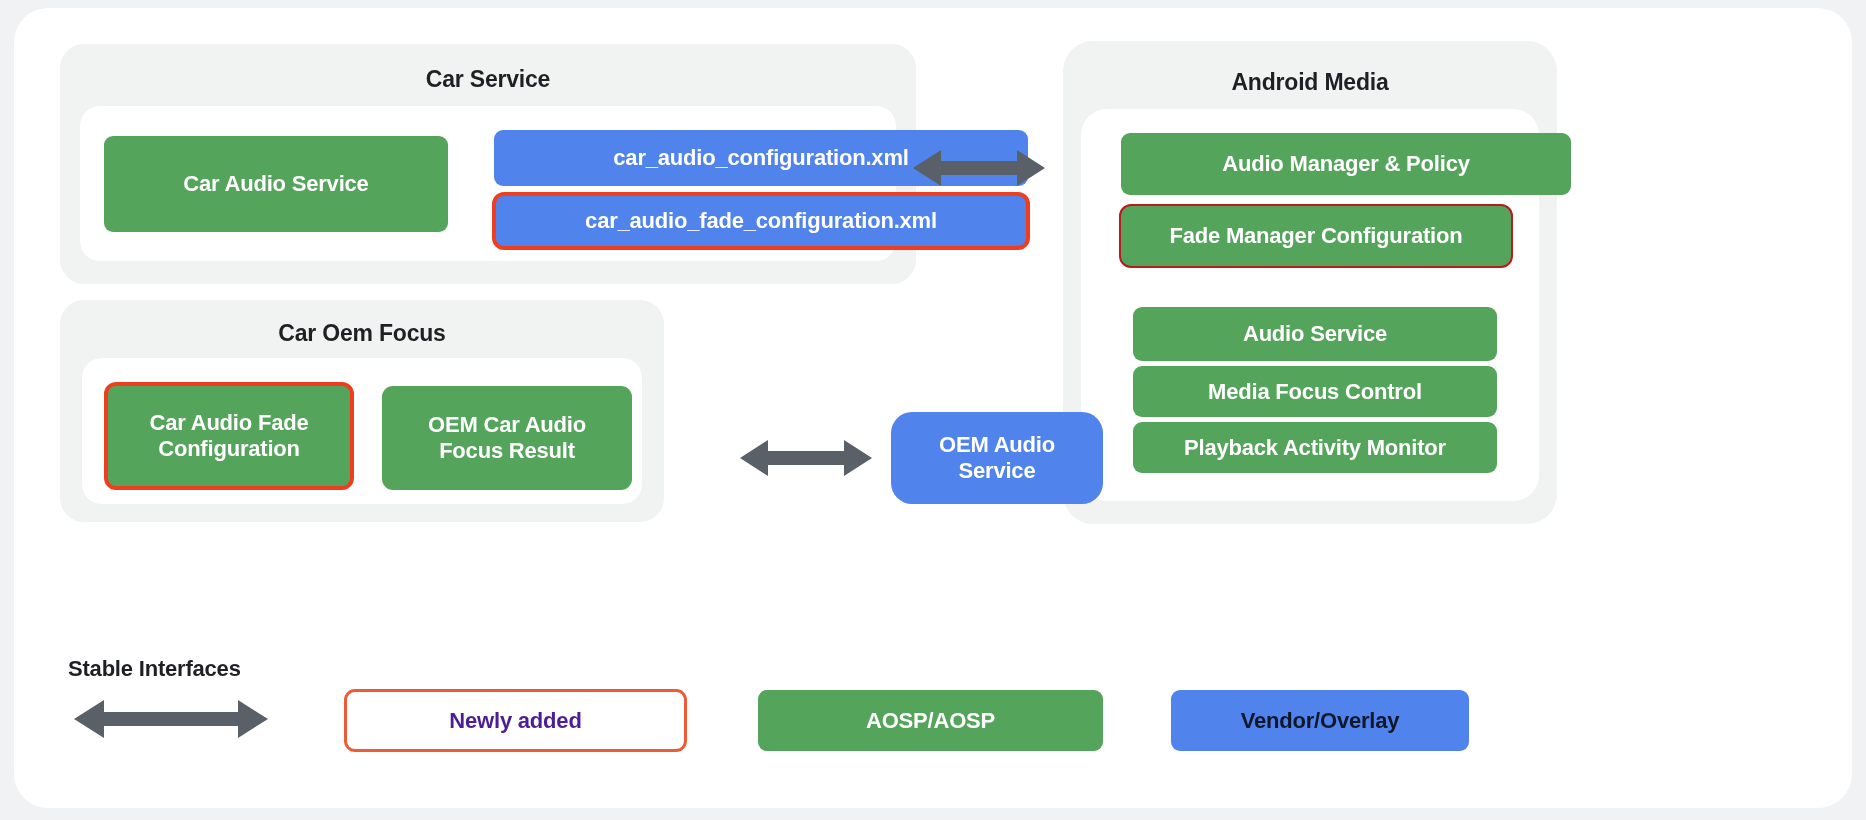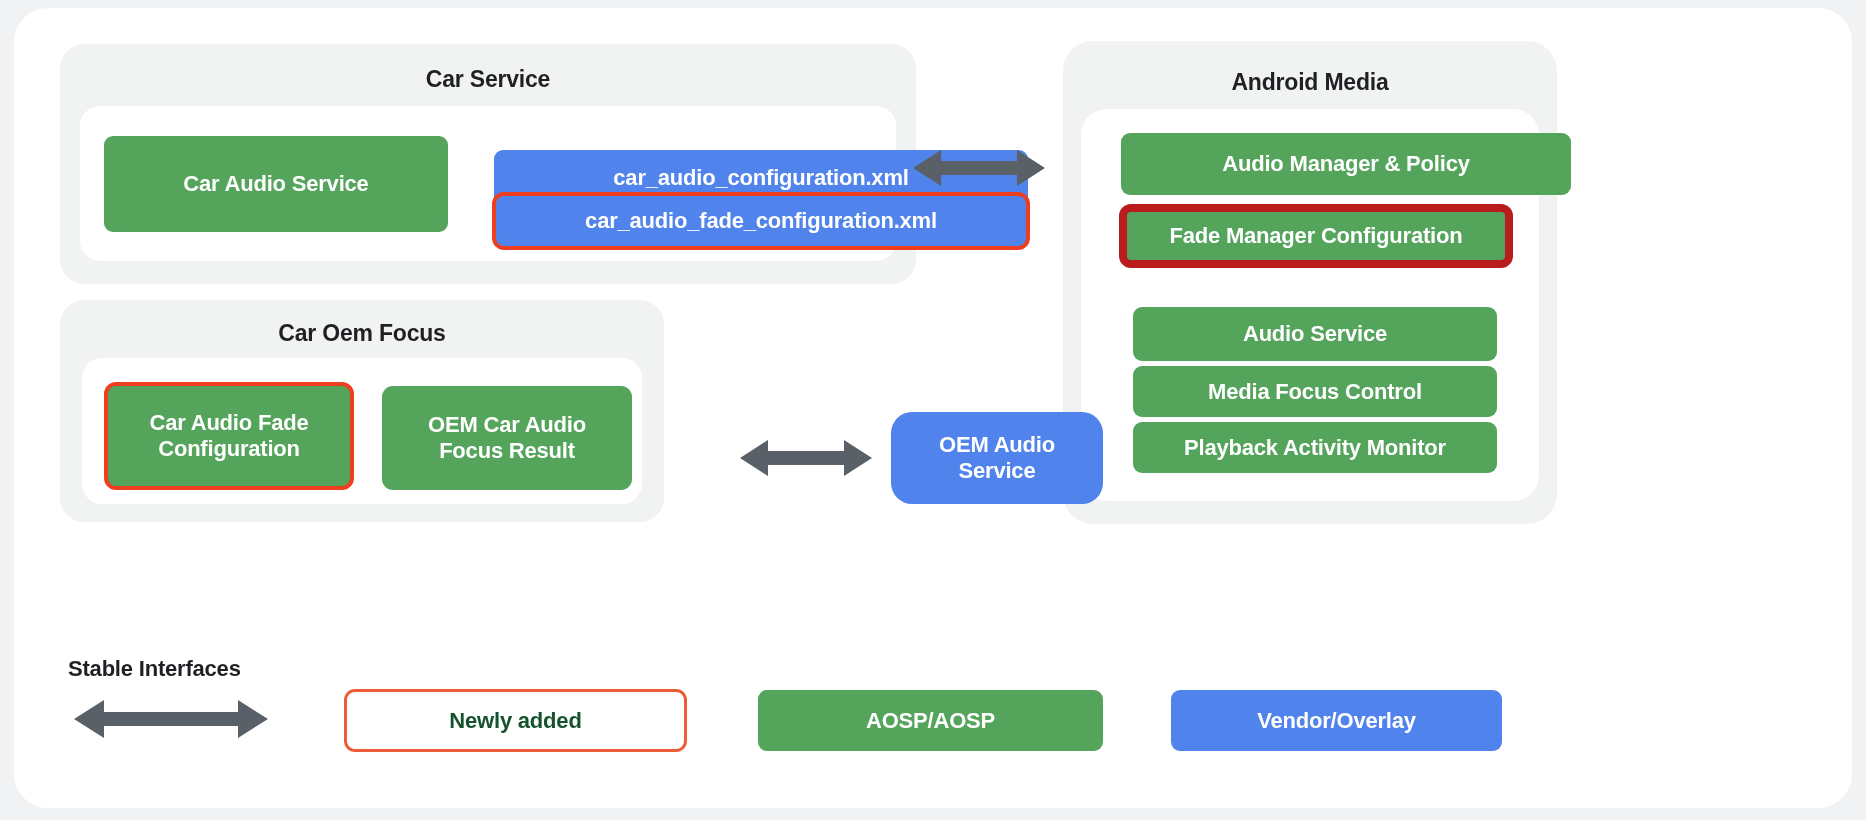--- a/index.html
+++ b/index.html
@@ -60,21 +60,21 @@
     padding: 2px 8px;
     white-space: pre-line;
   }
   .green { background: #55a45c; }
   .blue  { background: #5183ec; }
   .hl {
     border: 4px solid #ef3e1f;
     border-radius: 12px;
   }
   .hl-soft {
-    border: 8px solid #b91c1c;
+    border: 2px solid #b91c1c;
     border-radius: 12px;
   }
 
   
   .arrow {
     position: absolute;
   }
 
   
   .legend-label {
@@ -91,35 +91,35 @@
     justify-content: center;
     border-radius: 9px;
     font-size: 22px;
     font-weight: bold;
     letter-spacing: -0.2px;
   }
   .legend-outline {
     background: #ffffff;
     border: 3px solid #ef5b36;
     border-radius: 11px;
-    color: #14532d;
+    color: #4c1d95;
   }
 </style>
 </head>
 <body>
 
 <div id="card">
 
   <div class="group" style="left:46px; top:36px; width:856px; height:240px;">
     <div class="group-title" style="top:22px;">Car Service</div>
     <div class="inner" style="left:20px; top:62px; width:816px; height:155px;"></div>
 
     <div class="node green" style="left:44px; top:92px; width:344px; height:96px;">Car Audio Service</div>
 
-    <div class="node blue" style="left:434px; top:86px; width:534px; height:56px; border-radius:9px;margin-top:20px;">car_audio_configuration.xml</div>
+    <div class="node blue" style="left:434px; top:86px; width:534px; height:56px; border-radius:9px;">car_audio_configuration.xml</div>
 
     <div class="node blue hl" style="left:432px; top:148px; width:538px; height:58px;">car_audio_fade_configuration.xml</div>
   </div>
 
   <div class="group" style="left:46px; top:292px; width:604px; height:222px;">
     <div class="group-title" style="top:20px;">Car Oem Focus</div>
     <div class="inner" style="left:22px; top:58px; width:560px; height:146px;"></div>
 
     <div class="node green hl" style="left:44px; top:82px; width:250px; height:108px;">Car Audio Fade
 Configuration</div>
@@ -157,15 +157,15 @@
   <div class="legend-label" style="left:54px; top:648px;">Stable Interfaces</div>
 
   <svg class="arrow" style="left:58px; top:687px;" width="198" height="48" viewBox="0 0 198 48">
     <path d="M2 24 L32 5 L32 17 L166 17 L166 5 L196 24 L166 43 L166 31 L32 31 L32 43 Z" fill="#5a6067"></path>
   </svg>
 
   <div class="legend-box legend-outline" style="left:330px; top:681px; width:343px; height:63px;">Newly added</div>
 
   <div class="legend-box" style="left:744px; top:682px; width:345px; height:61px; background:#55a45c; color:#ffffff;">AOSP/AOSP</div>
 
-  <div class="legend-box" style="left:1157px; top:682px; width:331px; height:61px; background:#5183ec; color:#ffffff;">Vendor/Overlay</div>
+  <div class="legend-box" style="left:1157px; top:682px; width:298px; height:61px; background:#5183ec; color:#0f172a;">Vendor/Overlay</div>
 
 </div>
 
 </body></html>

